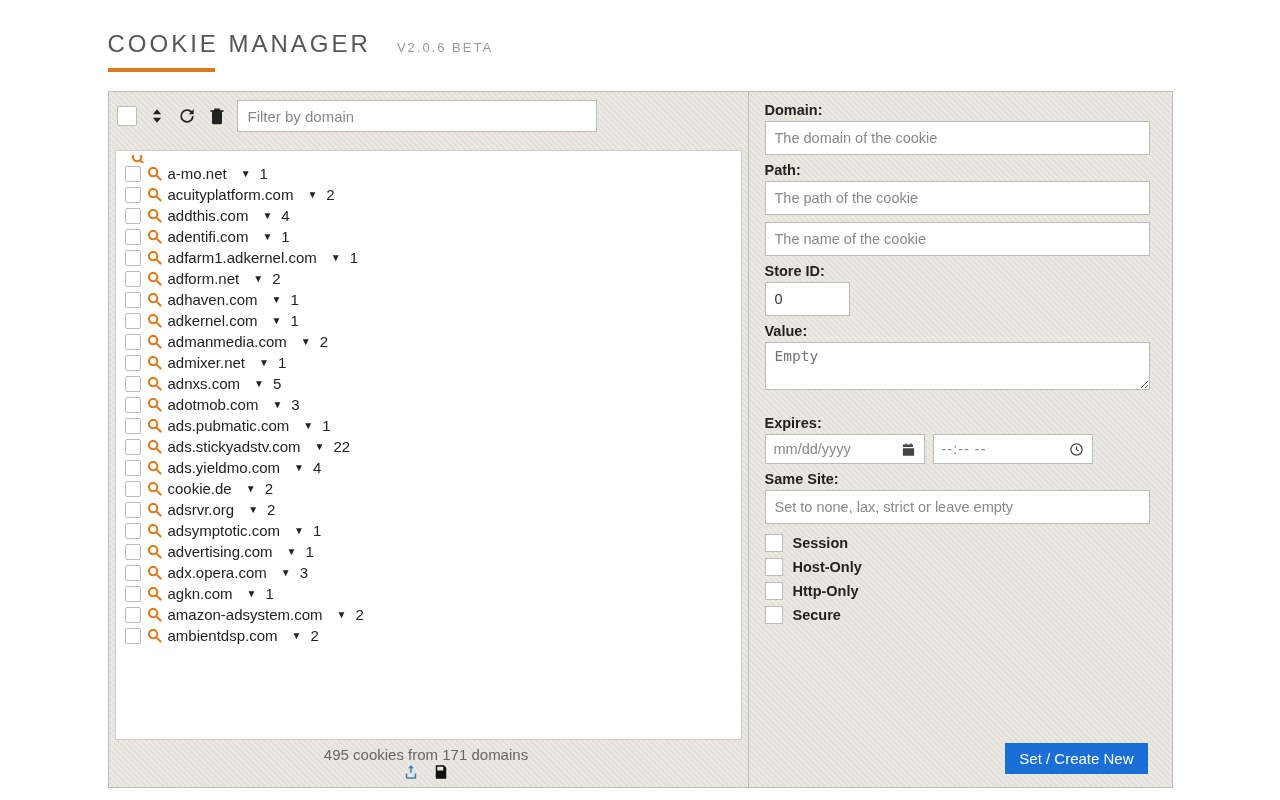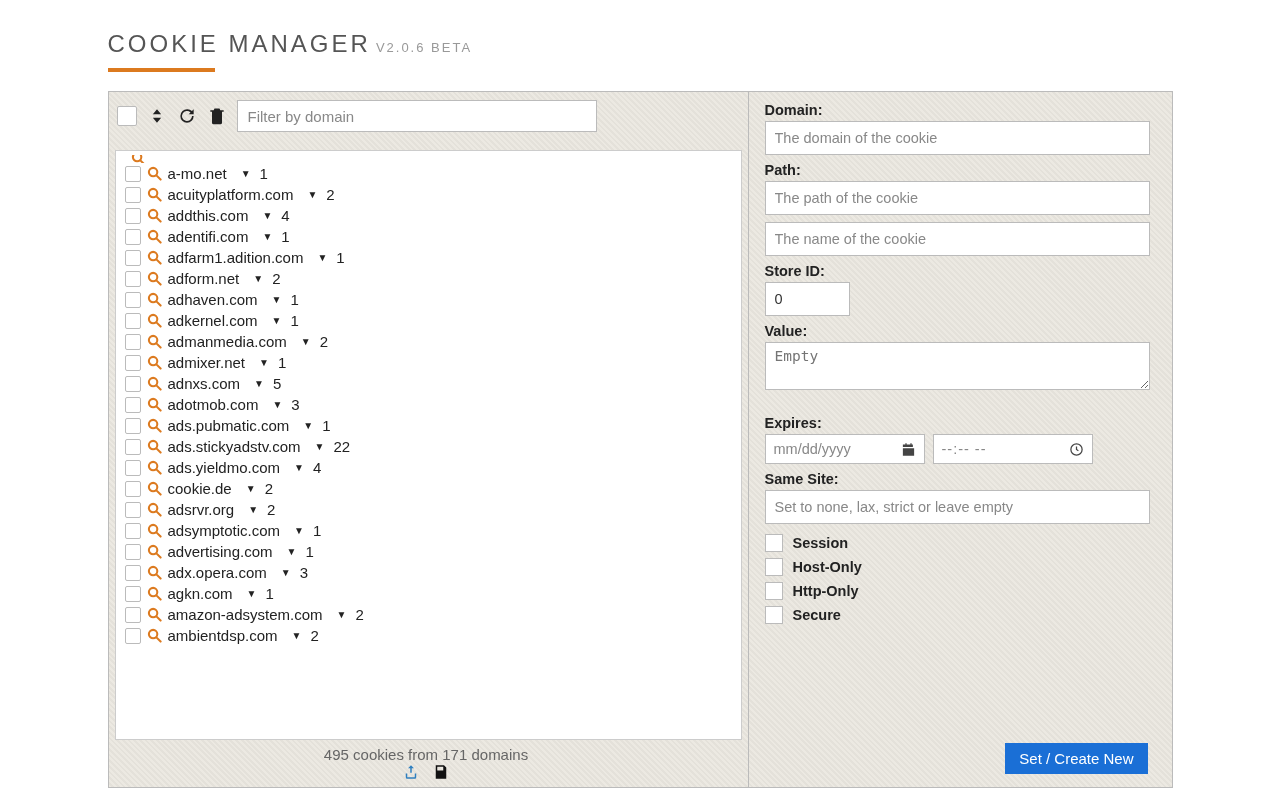--- a/index.html
+++ b/index.html
@@ -1,18 +1,18 @@
 <!DOCTYPE html>
 <html><head>
 <meta charset="utf-8">
 <style>
 * { box-sizing: border-box; margin: 0; padding: 0; }
 body { font-family: "Segoe UI", Arial, sans-serif; background: #fff; color: #333; }
 .container { width: 1065px; margin: 30px auto 0; }
-.title-row { display: flex; align-items: baseline; gap: 5px; }
+.title-row { display: flex; align-items: baseline; gap: 26px; }
 .title { font-size: 24px; letter-spacing: 3px; color: #555; font-weight: 400; }
 .version { font-size: 13px; letter-spacing: 2px; color: #999; }
 .orange-bar { width: 107px; height: 4px; background: #dc7a1f; margin-top: 10px; margin-bottom: 19px; }
 .panel {
   display: flex;
   border: 1px solid #bbb;
   background: #ece9e2;
   background-image: repeating-linear-gradient(45deg, #ece9e2 0 2px, #e4e1da 2px 4px);
   height: 697px;
   position: relative;
@@ -141,21 +141,21 @@
             <span class="dom">adentifi.com</span>
             <span class="caret">▼</span>
             <span class="cnt">1</span>
           </div>
           <div class="row">
             <span class="chk2"></span>
             <svg class="mag" viewBox="0 0 16 16">
               <circle cx="6.5" cy="6.5" r="4.5"></circle>
               <line x1="10" y1="10" x2="14.5" y2="14.5"></line>
             </svg>
-            <span class="dom">adfarm1.adition.com</span>
+            <span class="dom">adfarm1.adkernel.com</span>
             <span class="caret">▼</span>
             <span class="cnt">1</span>
           </div>
           <div class="row">
             <span class="chk2"></span>
             <svg class="mag" viewBox="0 0 16 16">
               <circle cx="6.5" cy="6.5" r="4.5"></circle>
               <line x1="10" y1="10" x2="14.5" y2="14.5"></line>
             </svg>
             <span class="dom">adform.net</span>

